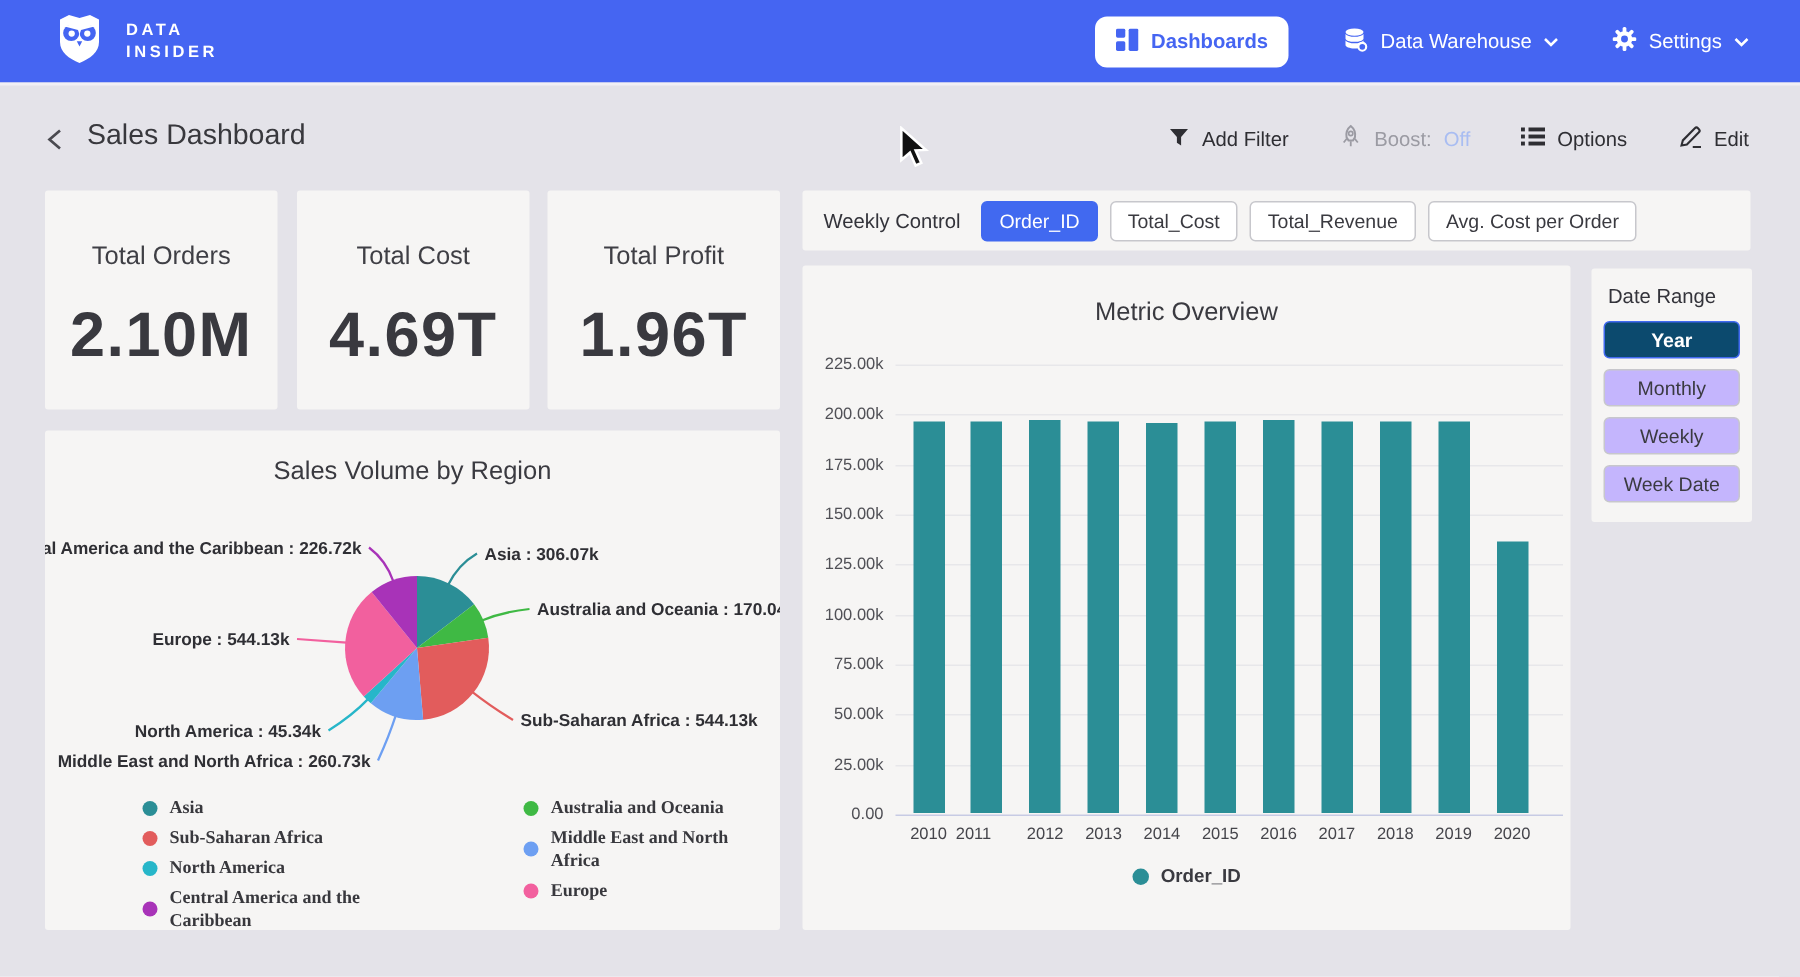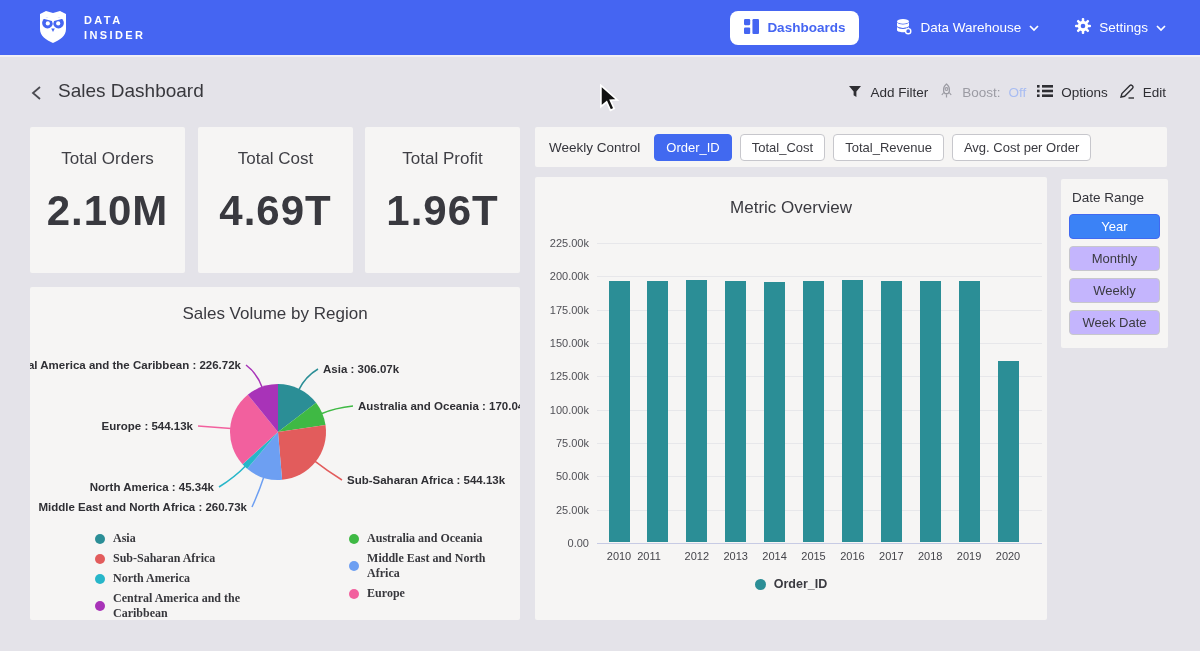--- a/index.html
+++ b/index.html
@@ -15,44 +15,44 @@
   .brand-text { color:#fff; font-size:11px; font-weight:bold; letter-spacing:2.4px; line-height:15px; }
   .nav-right { margin-left:auto; display:flex; align-items:center; gap:36px; }
   .nav-pill { background:#fff; color:#4565f2; border:none; border-radius:8px; padding:8px 14px;
               display:flex; align-items:center; gap:8px; font-size:13.5px; font-weight:bold; cursor:pointer;
               font-family:inherit; }
   .nav-item { display:flex; align-items:center; gap:8px; color:#fff; font-size:13.5px; font-weight:500; cursor:pointer; }
 
   
   .back-btn { position:absolute; left:28px; top:83px; width:20px; height:20px; }
   .page-title { position:absolute; left:58px; top:80px; font-size:19px; font-weight:500; color:#38383d; }
-  .toolbar { position:absolute; right:34px; top:83px; display:flex; align-items:center; gap:11px; }
+  .toolbar { position:absolute; right:34px; top:83px; display:flex; align-items:center; gap:34px; }
   .tool { display:flex; align-items:center; gap:8px; font-size:13.5px; font-weight:500; color:#2e2e33; cursor:pointer; }
   .tool.muted { color:#9b9ba3; cursor:default; }
   .boost-off { color:#a9bdf2; }
 
   
   .card { position:absolute; background:#f6f5f4; border-radius:2px; }
   .kpi { width:155px; height:146px; top:127px; display:flex; flex-direction:column; align-items:center; }
-  .kpi-label { margin-top:22px; font-size:17px; font-weight:500; color:#3f3f45; }
+  .kpi-label { margin-top:34px; font-size:17px; font-weight:500; color:#3f3f45; }
   .kpi-value { margin-top:18px; font-size:42px; font-weight:bold; color:#39393f; letter-spacing:1px; }
 
   
   .metric-strip { left:535px; top:127px; width:632px; height:40px; display:flex; align-items:center; padding:0 14px; gap:10px; }
   .metric-label { font-size:13.5px; color:#33333a; margin-right:4px; }
   .chip { font-family:inherit; font-size:13px; color:#3a3a40; background:#fff; border:1px solid #c7c7cc;
           border-radius:4px; padding:5px 11px; cursor:pointer; }
   .chip.selected { background:#4169f0; border-color:#4169f0; color:#fff; }
 
   
   .date-card { left:1061px; top:179px; width:107px; height:169px; padding:11px 8px; }
   .date-label { font-size:13.5px; color:#33333a; margin-bottom:9px; padding-left:3px; }
   .date-btn { display:block; width:91px; margin:0 auto 7px auto; font-family:inherit; font-size:13px; color:#3a3a40;
               background:#c4b5fd; border:1px solid #c7c7cc; border-radius:4px; padding:4px 0; text-align:center; cursor:pointer; }
-  .date-btn.selected { background:#3b82f6; border-color:#4169f0; color:#fff; }
+  .date-btn.selected { background:#0c4a6e; border-color:#4169f0; color:#fff;font-weight:bold; }
 
   
   .chart-card { left:535px; top:177px; width:512px; height:443px; }
   .chart-title { position:absolute; top:21px; left:0; right:0; text-align:center; font-size:17px; color:#3a3a40; }
   .plot { position:absolute; left:62px; top:66px; width:445px; height:300px; }
   .gridline { position:absolute; left:0; right:0; height:1px; background:#e7e7ea; }
   .gridline.base { background:#c7cbe4; }
   .ytick { position:absolute; width:52px; text-align:right; font-size:11px; color:#505056; transform:translateY(-50%); }
   .bar { position:absolute; bottom:1px; background:#2b8e96; cursor:pointer; }
   .xtick { position:absolute; font-size:11px; color:#45454b; transform:translateX(-50%); white-space:nowrap; }

